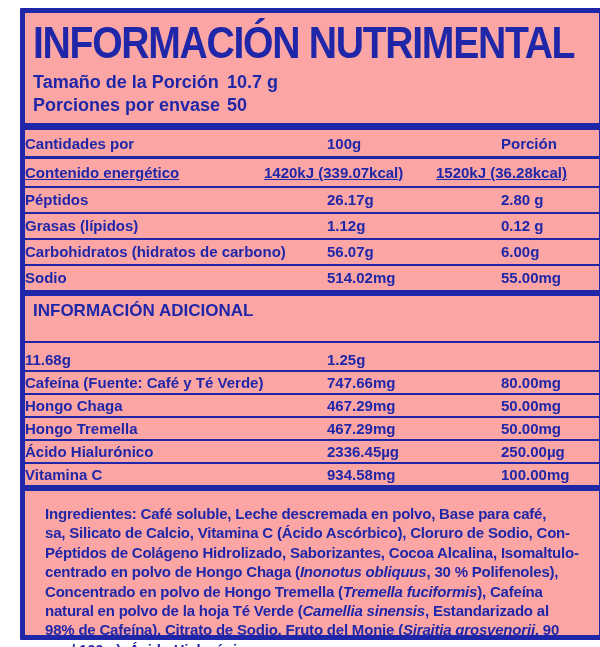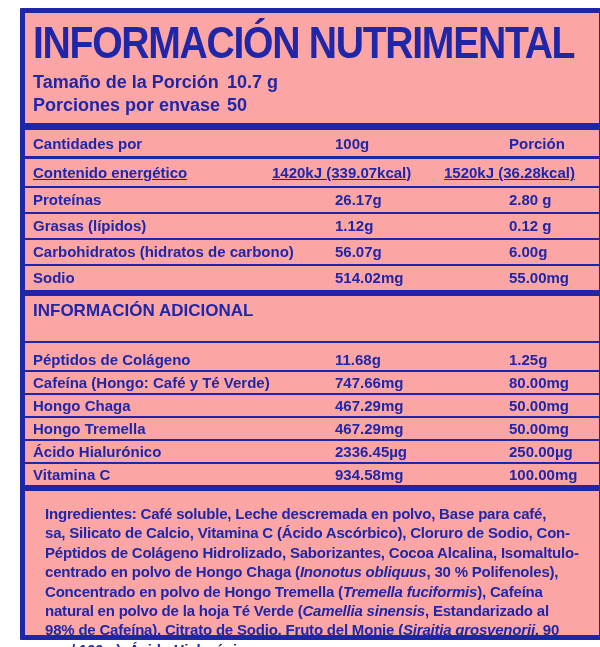--- a/index.html
+++ b/index.html
@@ -13,21 +13,21 @@
   .tscale{display:inline-block;font-size:45px;line-height:52px;font-weight:bold;
         letter-spacing:-1.5px;transform:scaleX(0.87);transform-origin:0 50%;white-space:nowrap;}
   .serv{display:grid;grid-template-columns:194px 1fr;font-size:18px;line-height:23px;
         font-weight:bold;white-space:nowrap;}
   
   .bar{height:7px;background:#1f27a8;}
   .bar.mid{height:6px;}
   .hline{height:3px;background:#1f27a8;}
   .thinline{height:2px;background:#1f27a8;}
   
-  .row{display:grid;grid-template-columns:302px 174px 1fr;padding-left:8px;
+  .row{display:grid;grid-template-columns:302px 174px 1fr;padding-left:0;
        font-size:15px;font-weight:bold;white-space:nowrap;
        height:24px;line-height:24px;border-bottom:2px solid #1f27a8;}
   .row.header{height:26px;line-height:28px;border-bottom:none;}
   .row.energy{height:27px;line-height:27px;text-decoration:underline;}
   .row.energy .c2{margin-left:-63px;}
   .row.energy .c3{margin-left:-65px;}
   .rows .row:last-child{border-bottom:none;}
   .addl-rows .row{height:21px;line-height:21px;}
   
   .addl-title{font-size:17px;font-weight:bold;line-height:20px;padding:5px 0 20px 8px;}
@@ -68,21 +68,21 @@
         <span class="c3">Porción</span>
       </div>
       <div class="hline"></div>
       <div class="rows" id="nutrient-rows">
           <div class="row energy">
             <span class="c1">Contenido energético</span>
             <span class="c2">1420kJ (339.07kcal)</span>
             <span class="c3">1520kJ (36.28kcal)</span>
           </div>
           <div class="row">
-            <span class="c1">Proteínas</span>
+            <span class="c1">Péptidos</span>
             <span class="c2">26.17g</span>
             <span class="c3">2.80 g</span>
           </div>
           <div class="row">
             <span class="c1">Grasas (lípidos)</span>
             <span class="c2">1.12g</span>
             <span class="c3">0.12 g</span>
           </div>
           <div class="row">
             <span class="c1">Carbohidratos (hidratos de carbono)</span>
@@ -98,26 +98,25 @@
     </div>
 
     <div class="bar mid"></div>
 
     <div>
       <div class="addl-title">INFORMACIÓN ADICIONAL</div>
       <div class="thinline"></div>
       <div class="addl-gap"></div>
       <div class="rows addl-rows" id="additional-rows">
           <div class="row">
-            <span class="c1">Péptidos de Colágeno</span>
             <span class="c2">11.68g</span>
             <span class="c3">1.25g</span>
           </div>
           <div class="row">
-            <span class="c1">Cafeína (Hongo: Café y Té Verde)</span>
+            <span class="c1">Cafeína (Fuente: Café y Té Verde)</span>
             <span class="c2">747.66mg</span>
             <span class="c3">80.00mg</span>
           </div>
           <div class="row">
             <span class="c1">Hongo Chaga</span>
             <span class="c2">467.29mg</span>
             <span class="c3">50.00mg</span>
           </div>
           <div class="row">
             <span class="c1">Hongo Tremella</span>

